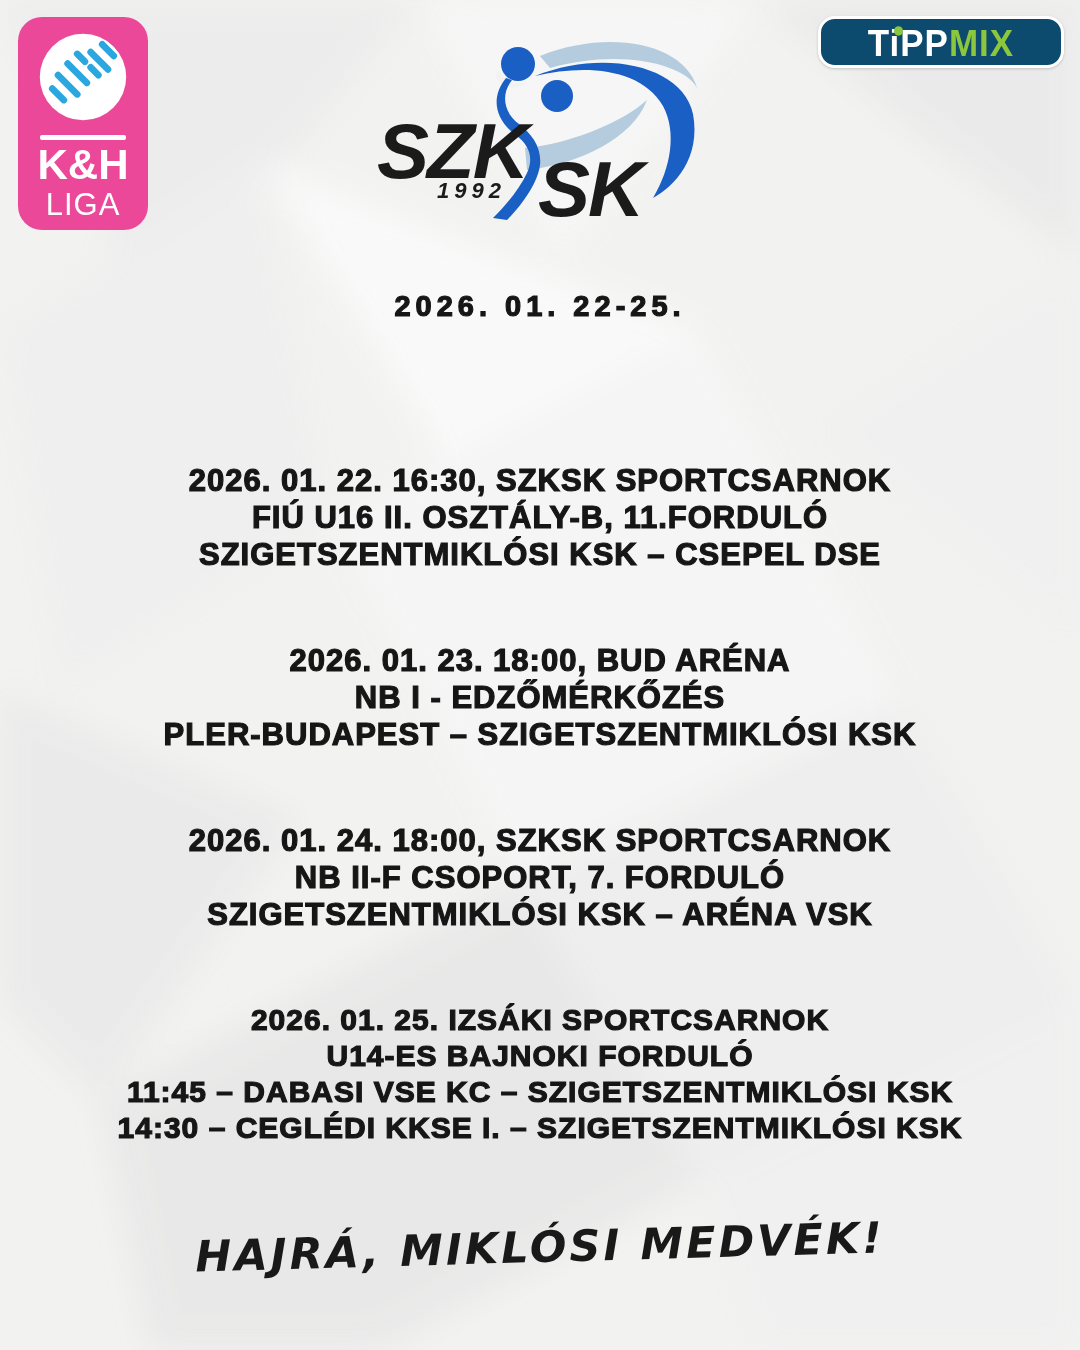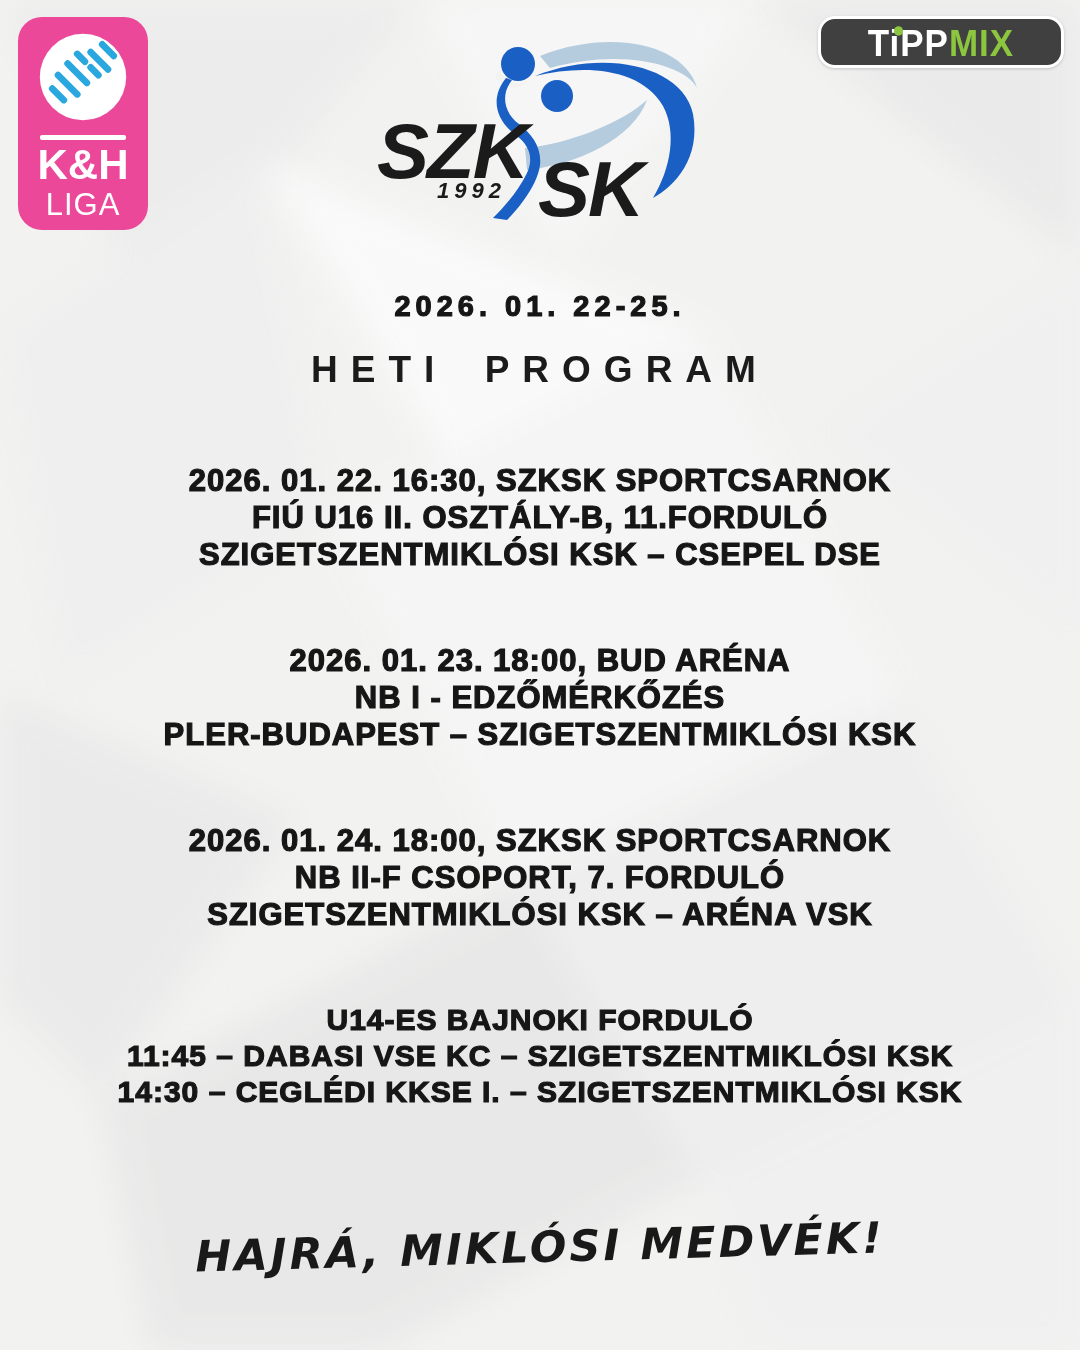--- a/index.html
+++ b/index.html
@@ -31,21 +31,21 @@
   .kh-sub{
     color:#ffffff;font-weight:400;font-size:31px;line-height:34px;letter-spacing:1px;
   }
 
   
   .club-logo{position:absolute;left:375px;top:26px;width:340px;height:196px;}
 
   
   .tippmix{
     position:absolute;right:16px;top:16px;width:246px;height:52px;
-    background:#404040;border:3px solid #ffffff;border-radius:17px;
+    background:#0c4a6e;border:3px solid #ffffff;border-radius:17px;
     box-sizing:border-box;
     display:flex;align-items:center;justify-content:center;
     box-shadow:0 1px 3px rgba(0,0,0,0.18);
   }
   .tippmix-text{
     font-weight:700;font-size:35px;letter-spacing:1px;line-height:1;
     transform:scaleY(1.05);
   }
   .tippmix-tipp{color:#ffffff;position:relative;}
   .tippmix-mix{color:#8CC63E;}
@@ -165,41 +165,41 @@
       </g>
     </svg>
 
     <div class="tippmix">
       <div class="tippmix-text">
         <span class="tippmix-tipp">TiPP</span><i class="tippmix-idot"></i><span class="tippmix-mix">MIX</span>
       </div>
     </div>
 
     <div class="date-range stencil">2026. 01. 22-25.</div>
-    <div class="subtitle">HETI PROGRAM</div>
 
     <div class="match-block mb-1 stencil">
       <div class="line">2026. 01. 22. 16:30, SZKSK SPORTCSARNOK</div>
       <div class="line">FIÚ U16 II. OSZTÁLY-B, 11.FORDULÓ</div>
       <div class="line">SZIGETSZENTMIKLÓSI KSK – CSEPEL DSE</div>
     </div>
 
     <div class="match-block mb-2 stencil">
       <div class="line">2026. 01. 23. 18:00, BUD ARÉNA</div>
       <div class="line">NB I - EDZŐMÉRKŐZÉS</div>
       <div class="line">PLER-BUDAPEST – SZIGETSZENTMIKLÓSI KSK</div>
     </div>
 
     <div class="match-block mb-3 stencil">
       <div class="line">2026. 01. 24. 18:00, SZKSK SPORTCSARNOK</div>
       <div class="line">NB II-F CSOPORT, 7. FORDULÓ</div>
       <div class="line">SZIGETSZENTMIKLÓSI KSK – ARÉNA VSK</div>
     </div>
 
     <div class="match-block mb-4 stencil">
+      <div class="line">2026. 01. 25. IZSÁKI SPORTCSARNOK</div>
       <div class="line">U14-ES BAJNOKI FORDULÓ</div>
       <div class="line">11:45 – DABASI VSE KC – SZIGETSZENTMIKLÓSI KSK</div>
       <div class="line">14:30 – CEGLÉDI KKSE I. – SZIGETSZENTMIKLÓSI KSK</div>
     </div>
 
     <div class="slogan">HAJRÁ, MIKLÓSI MEDVÉK!</div>
 
   </div>
 </div>
 

